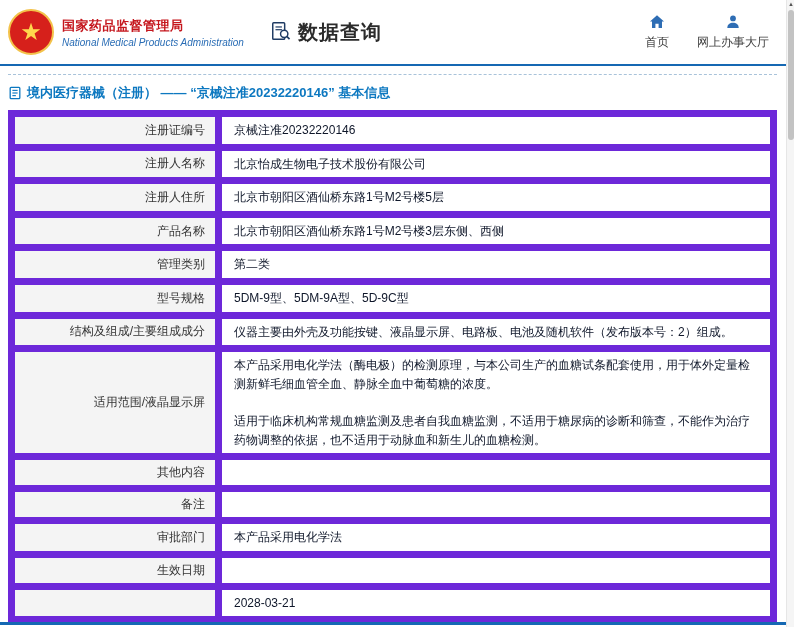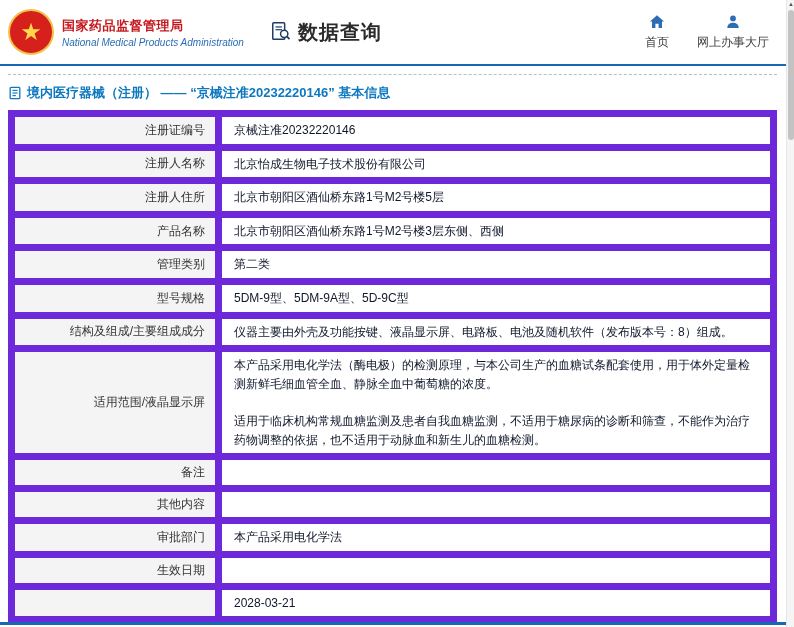--- a/index.html
+++ b/index.html
@@ -130,34 +130,34 @@
         <tr>
     <th><span>管理类别</span></th>
     <td>第二类</td>
   </tr>
         <tr>
     <th><span>型号规格</span></th>
     <td>5DM-9型、5DM-9A型、5D-9C型</td>
   </tr>
         <tr>
     <th><span>结构及组成/主要组成成分</span></th>
-    <td>仪器主要由外壳及功能按键、液晶显示屏、电路板、电池及随机软件（发布版本号：8）组成。</td>
+    <td>仪器主要由外壳及功能按键、液晶显示屏、电路板、电池及随机软件（发布版本号：2）组成。</td>
   </tr>
         <tr>
     <th><span>适用范围/液晶显示屏</span></th>
     <td>本产品采用电化学法（酶电极）的检测原理，与本公司生产的血糖试条配套使用，用于体外定量检测新鲜毛细血管全血、静脉全血中葡萄糖的浓度。
 
 适用于临床机构常规血糖监测及患者自我血糖监测，不适用于糖尿病的诊断和筛查，不能作为治疗药物调整的依据，也不适用于动脉血和新生儿的血糖检测。</td>
   </tr>
         <tr>
-    <th><span>备注</span></th>
+    <th><span>其他内容</span></th>
     <td></td>
   </tr>
         <tr>
-    <th><span>其他内容</span></th>
+    <th><span>备注</span></th>
     <td></td>
   </tr>
         <tr>
     <th><span>审批部门</span></th>
     <td>本产品采用电化学法</td>
   </tr>
         <tr>
     <th><span>生效日期</span></th>
     <td></td>
   </tr>

